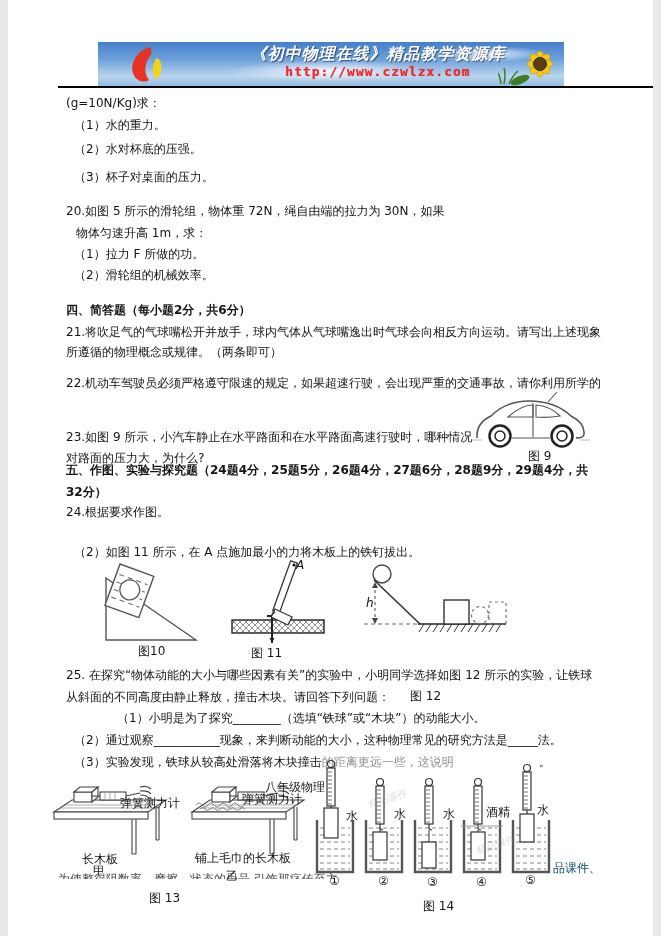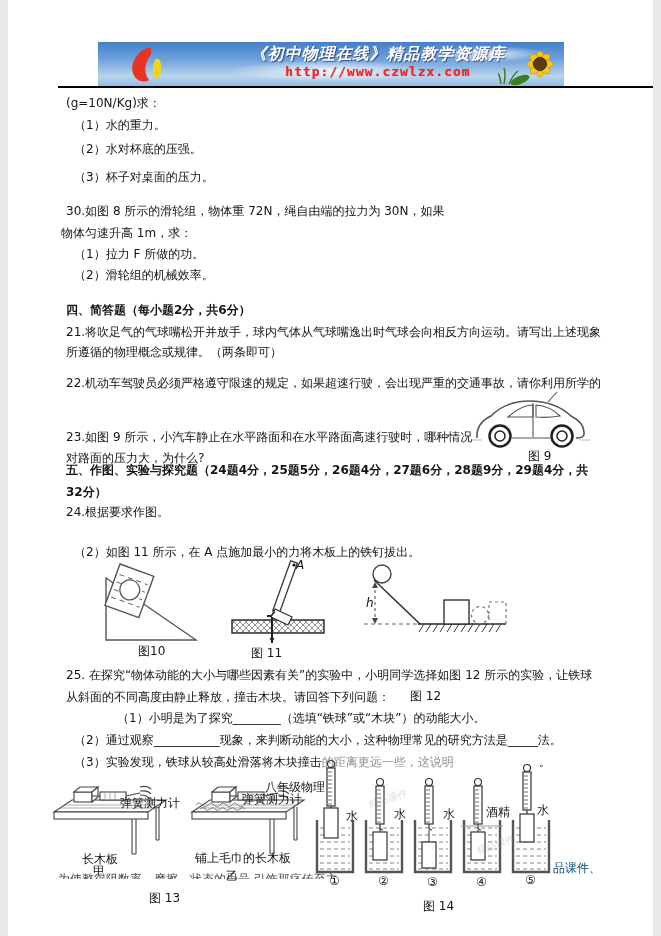--- a/index.html
+++ b/index.html
@@ -56,22 +56,22 @@
         <circle r="6.5" fill="#5a3c10" stroke="#3e2a0a" stroke-width="1"></circle>
       </g>
     </svg>
   </div>
   <div class="rule"></div>
 
   <div class="ln" style="left:58px;top:95px;">(g=10N/Kg)求：</div>
   <div class="ln" style="left:66px;top:117px;">（1）水的重力。</div>
   <div class="ln" style="left:66px;top:141px;">（2）水对杯底的压强。</div>
   <div class="ln" style="left:66px;top:150px;margin-top:19px;">（3）杯子对桌面的压力。</div>
-  <div class="ln" style="left:58px;top:203px;">30.如图 8 所示的滑轮组，物体重 72N，绳自由端的拉力为 30N，如果</div>
-  <div class="ln" style="left:53px;top:225px;text-align:right;">物体匀速升高 1m，求：</div>
+  <div class="ln" style="left:58px;top:203px;">20.如图 5 所示的滑轮组，物体重 72N，绳自由端的拉力为 30N，如果</div>
+  <div class="ln" style="left:68px;top:225px;text-align:right;">物体匀速升高 1m，求：</div>
   <div class="ln" style="left:66px;top:246px;">（1）拉力 F 所做的功。</div>
   <div class="ln" style="left:66px;top:267px;">（2）滑轮组的机械效率。</div>
   <div class="ln b" style="left:58px;top:302px;">四、简答题（每小题2分，共6分）</div>
   <div class="ln" style="left:58px;top:324px;">21.将吹足气的气球嘴松开并放手，球内气体从气球嘴逸出时气球会向相反方向运动。请写出上述现象</div>
   <div class="ln" style="left:58px;top:344px;">所遵循的物理概念或规律。（两条即可）</div>
   <div class="ln" style="left:58px;top:375px;">22.机动车驾驶员必须严格遵守限速的规定，如果超速行驶，会出现严重的交通事故，请你利用所学的</div>
   <div class="ln" style="left:58px;top:429px;">23.如图 9 所示，小汽车静止在水平路面和在水平路面高速行驶时，哪种情况</div>
   <div class="ln" style="left:58px;top:450px;">对路面的压力大，为什么?</div>
   <div class="ln b" style="left:58px;top:462px;">五、作图、实验与探究题（24题4分，25题5分，26题4分，27题6分，28题9分，29题4分，共</div>
   <div class="ln b" style="left:58px;top:484px;">32分）</div>

